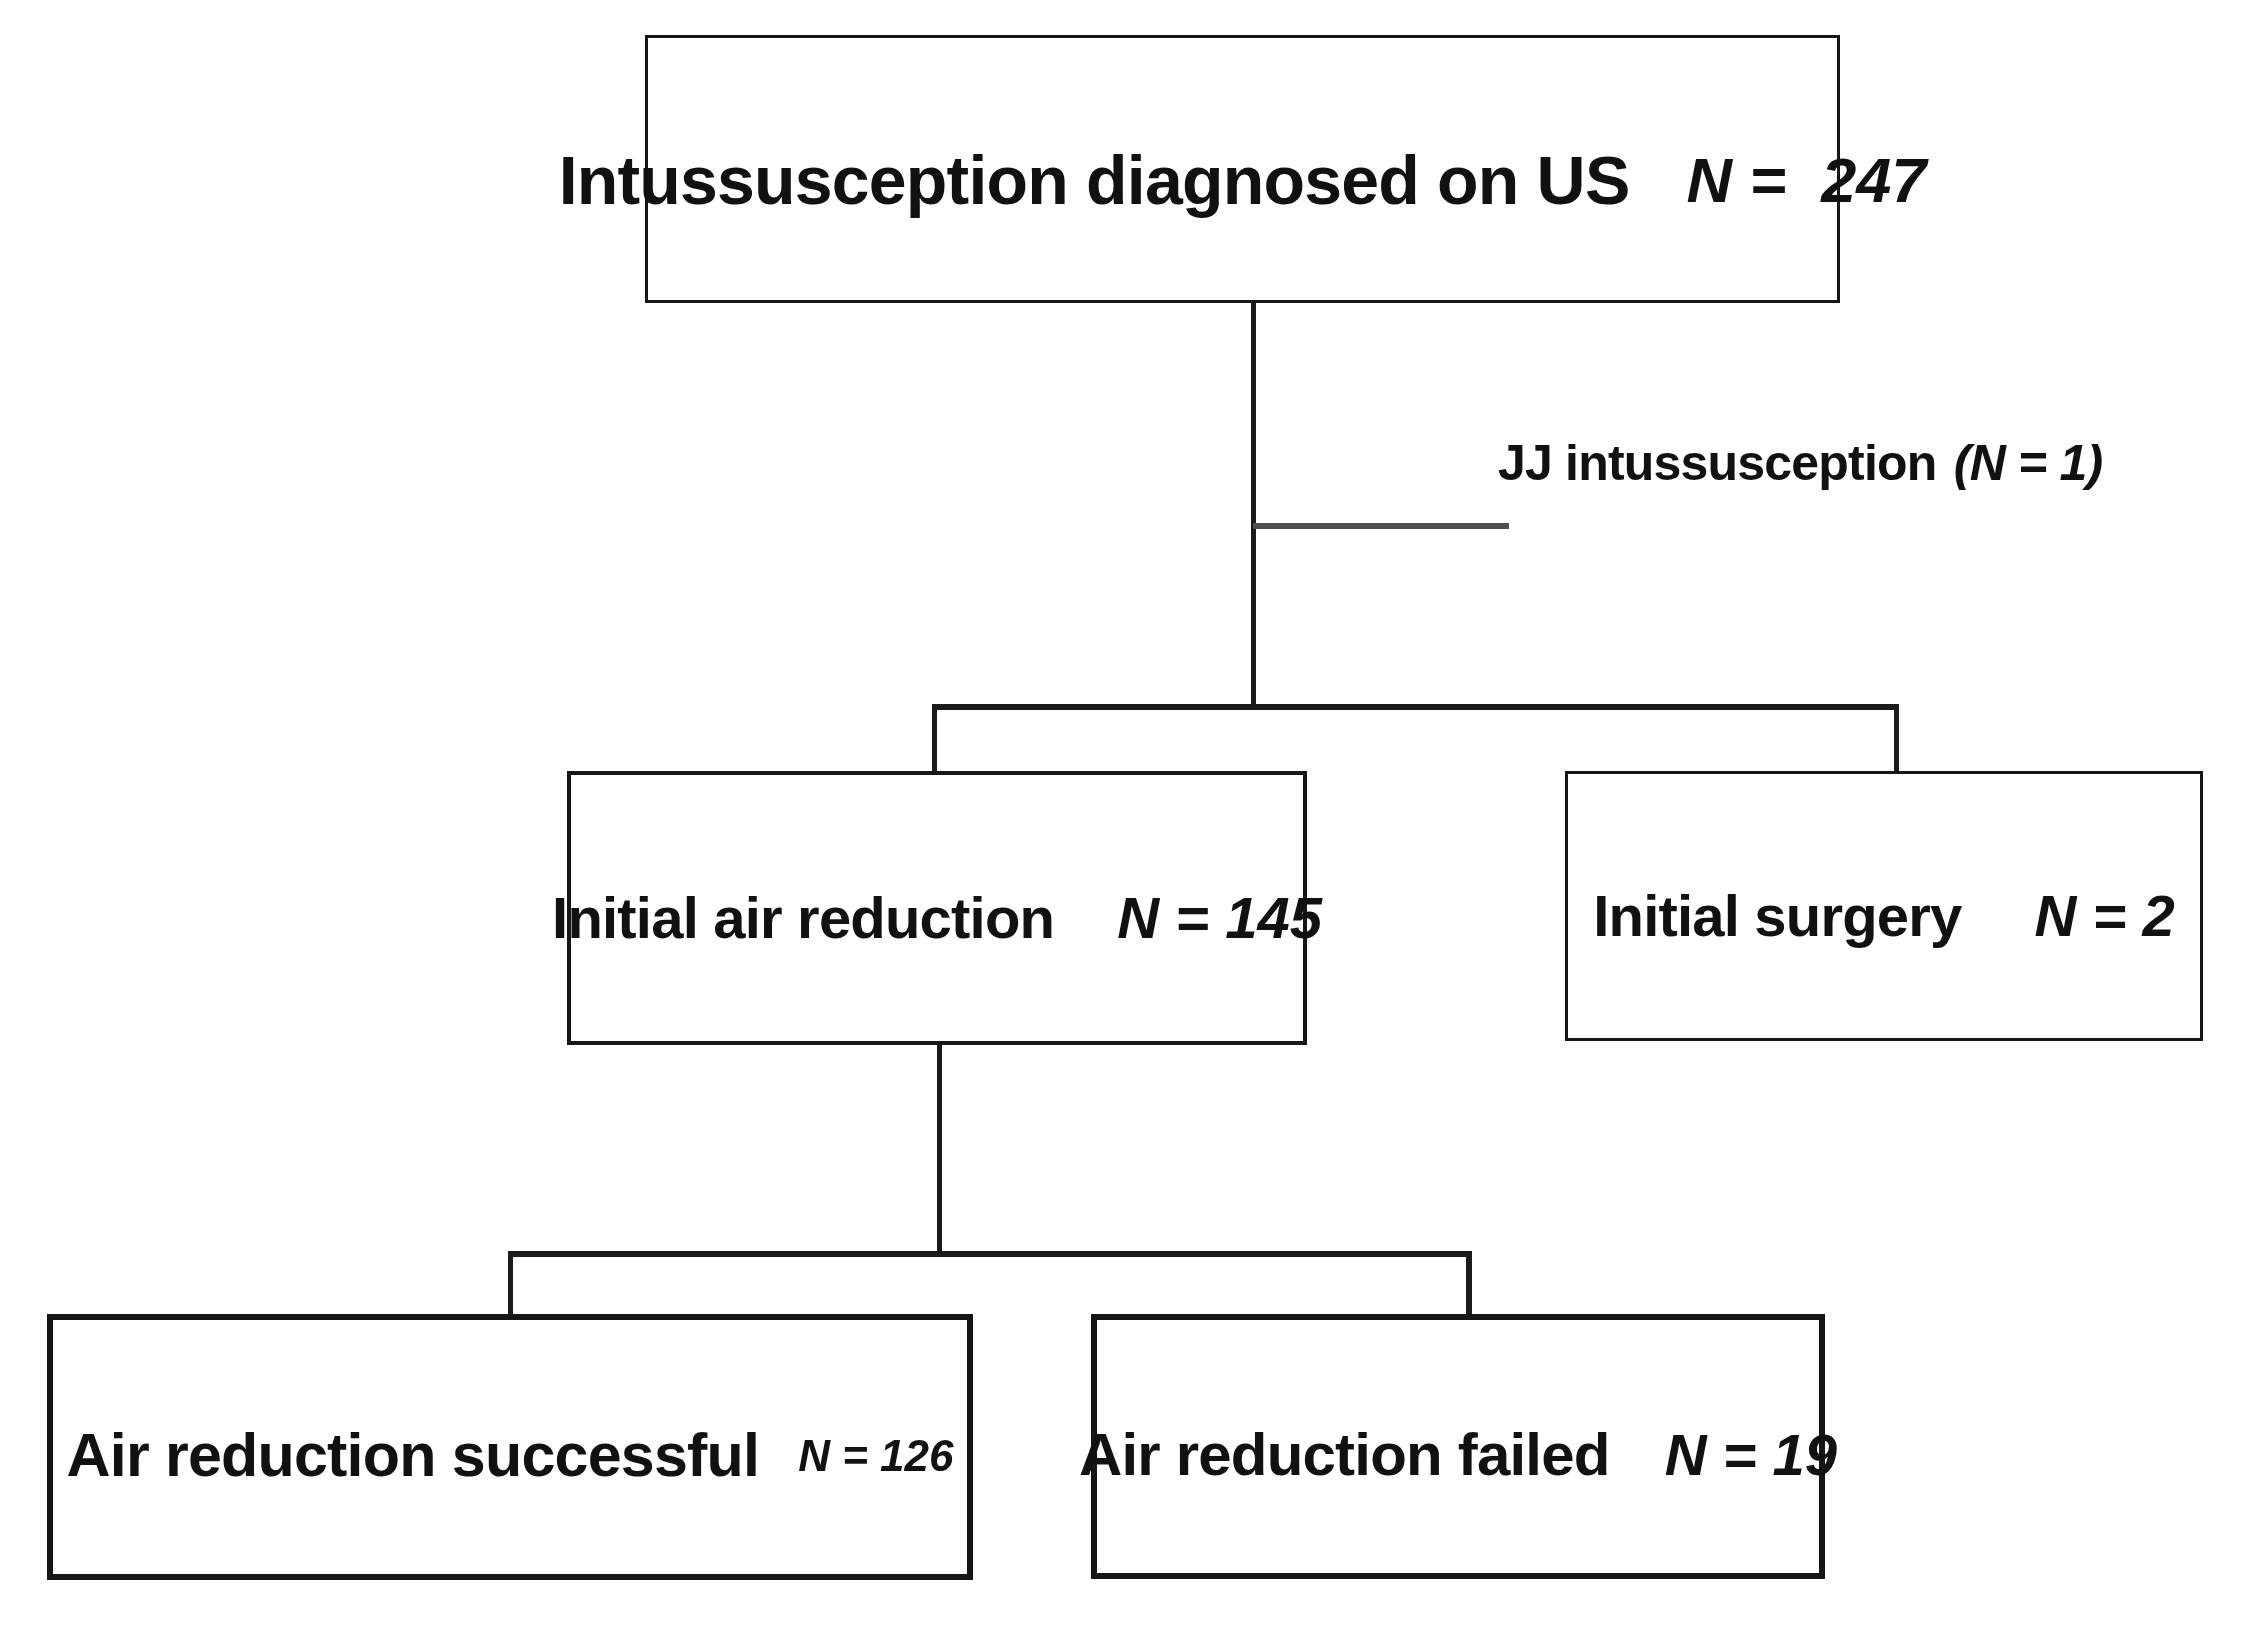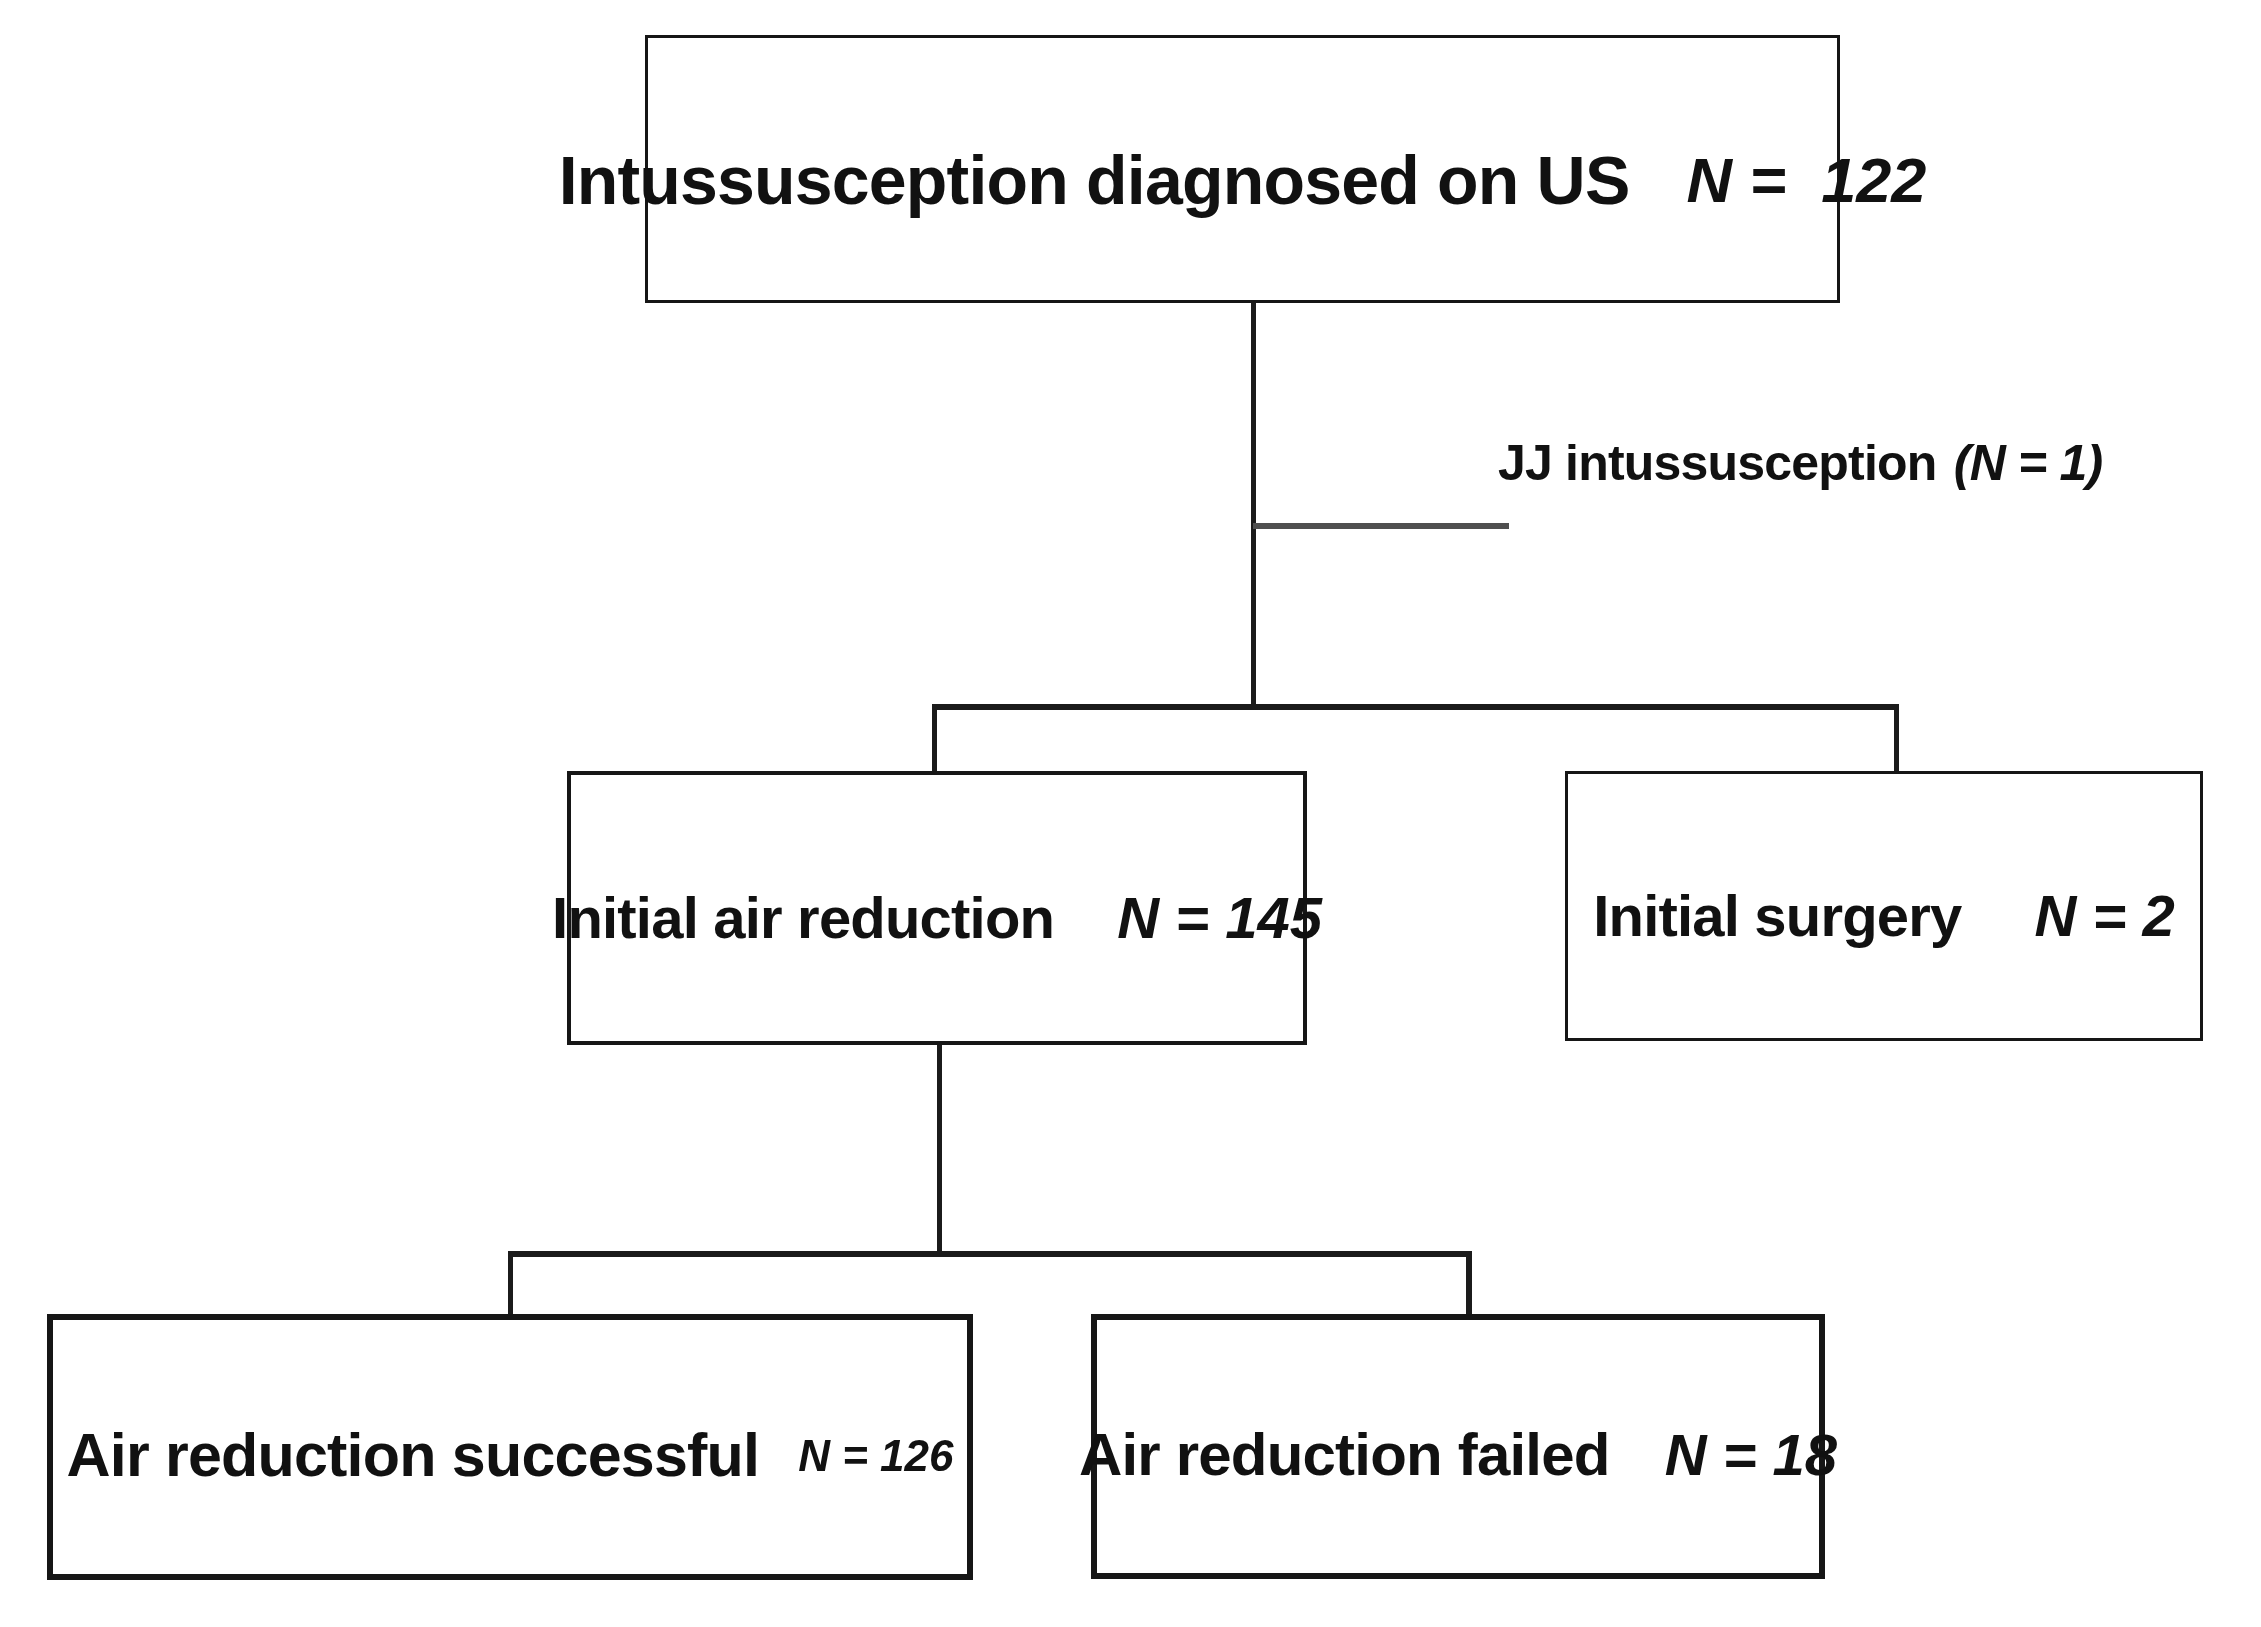--- a/index.html
+++ b/index.html
@@ -112,37 +112,37 @@
   <div class="line v-drop-fail"></div>
 
   <div class="exclusions">
     <div class="excl-row">
       <span>JJ intussusception</span><span class="excl-n">(N = 1)</span>
     </div>
   </div>
 
   <div class="node box-us">
     <div class="title">Intussusception diagnosed on US</div>
-    <div class="nval">N =  122</div>
+    <div class="nval">N =  247</div>
   </div>
 
   <div class="node box-air">
     <div class="title">Initial air reduction</div>
     <div class="nval">N = 145</div>
   </div>
 
   <div class="node box-surg">
     <div class="title">Initial surgery</div>
     <div class="nval">N = 2</div>
   </div>
 
   <div class="node box-success">
     <div class="title">Air reduction successful</div>
     <div class="nval">N = 126</div>
   </div>
 
   <div class="node box-failed">
     <div class="title">Air reduction failed</div>
-    <div class="nval">N = 18</div>
+    <div class="nval">N = 19</div>
   </div>
 
 </div>
 
 
 </body></html>

